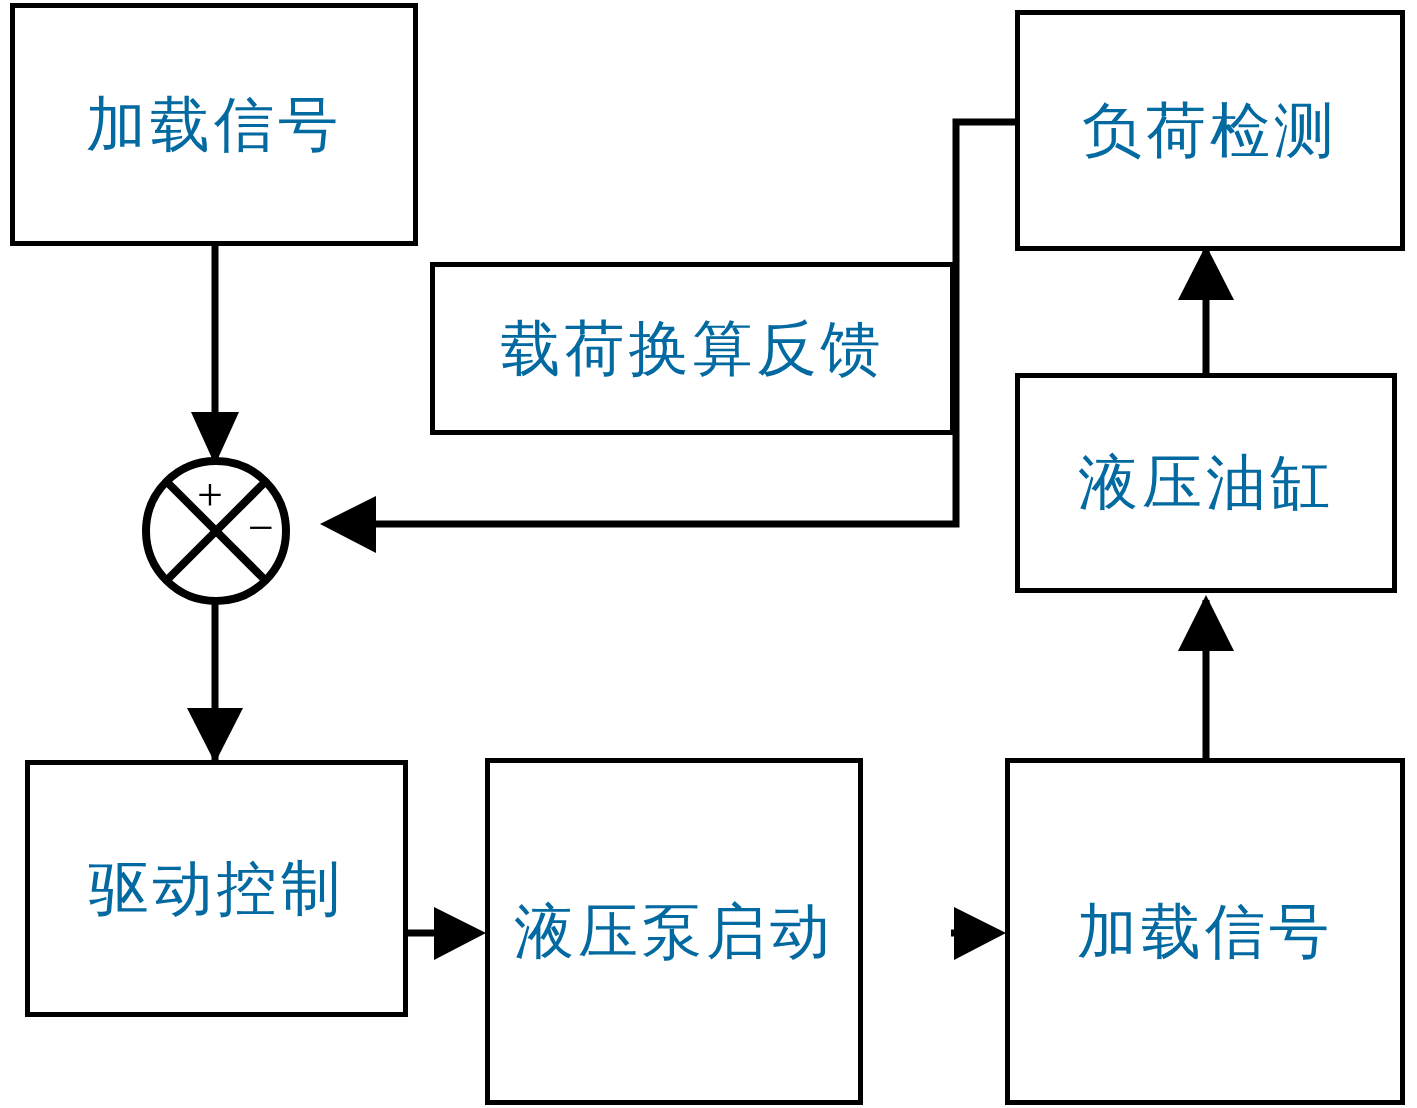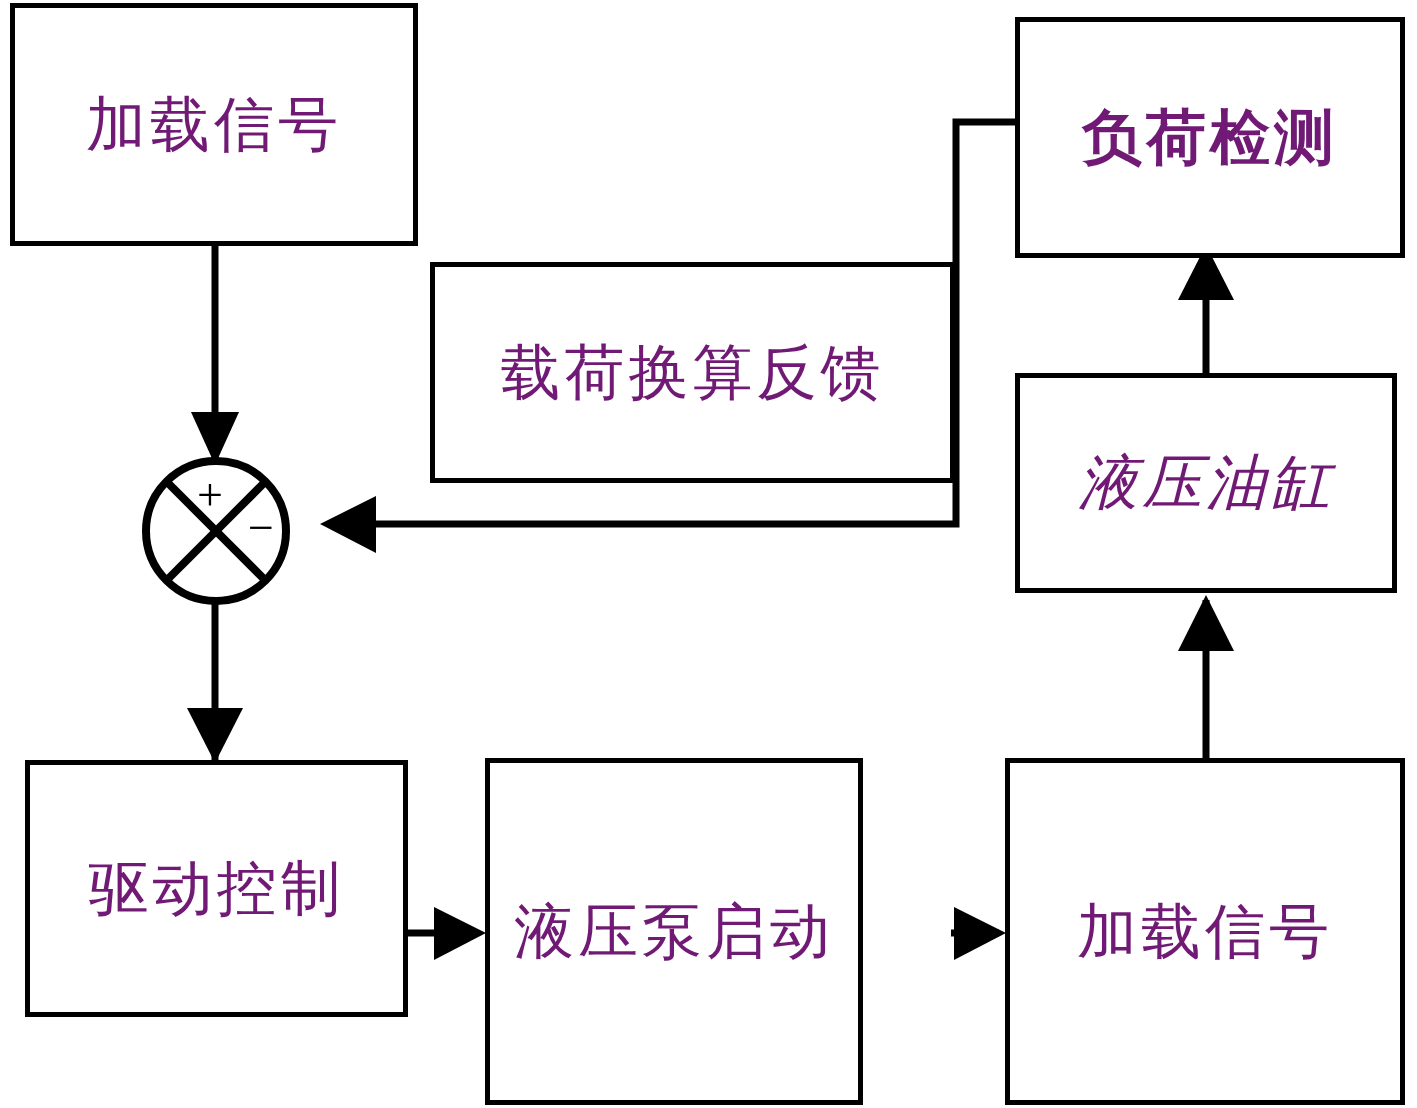--- a/index.html
+++ b/index.html
@@ -28,31 +28,31 @@
     border: 5px solid #000000;
     background: #ffffff;
     display: flex;
     align-items: center;
     justify-content: center;
   }
   .node-label {
     font-family: "Liberation Serif", "DejaVu Serif", serif;
     font-size: 60px;
     line-height: 1.1;
-    color: #701a75;
+    color: #0369a1;
     letter-spacing: 4px;
     white-space: nowrap;
     user-select: none;
     text-align: right;
   }
   
   #node-load-signal   { left: 10px;   top: 3px;    width: 408px; height: 243px; }
-  #node-load-detect   { left: 1015px; top: 17px;    width: 390px; height: 241px; font-weight: bold; }
-  #node-feedback      { left: 430px;  top: 262px;  width: 525px; height: 221px; }
-  #node-cylinder      { left: 1015px; top: 373px;  width: 382px; height: 220px; font-style: italic; }
+  #node-load-detect   { left: 1015px; top: 10px;    width: 390px; height: 241px; }
+  #node-feedback      { left: 430px;  top: 262px;  width: 525px; height: 173px; }
+  #node-cylinder      { left: 1015px; top: 373px;  width: 382px; height: 220px; }
   #node-drive-ctrl    { left: 25px;   top: 760px;  width: 383px; height: 257px; }
   #node-pump-start    { left: 485px;  top: 758px;  width: 378px; height: 347px; }
   #node-vfd           { left: 1005px; top: 758px;  width: 400px; height: 347px; }
 
   
   #sum-junction {
     position: absolute;
     left: 142px;
     top: 457px;
     width: 148px;

